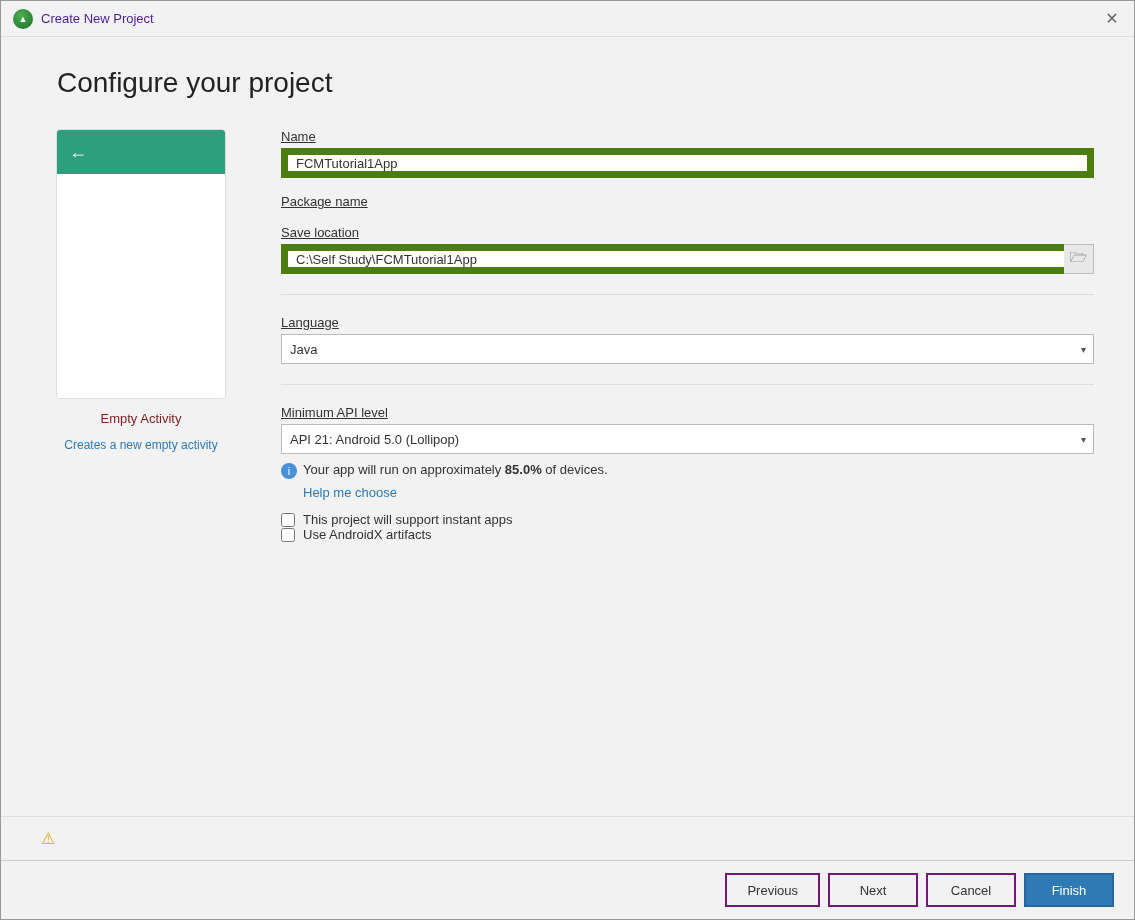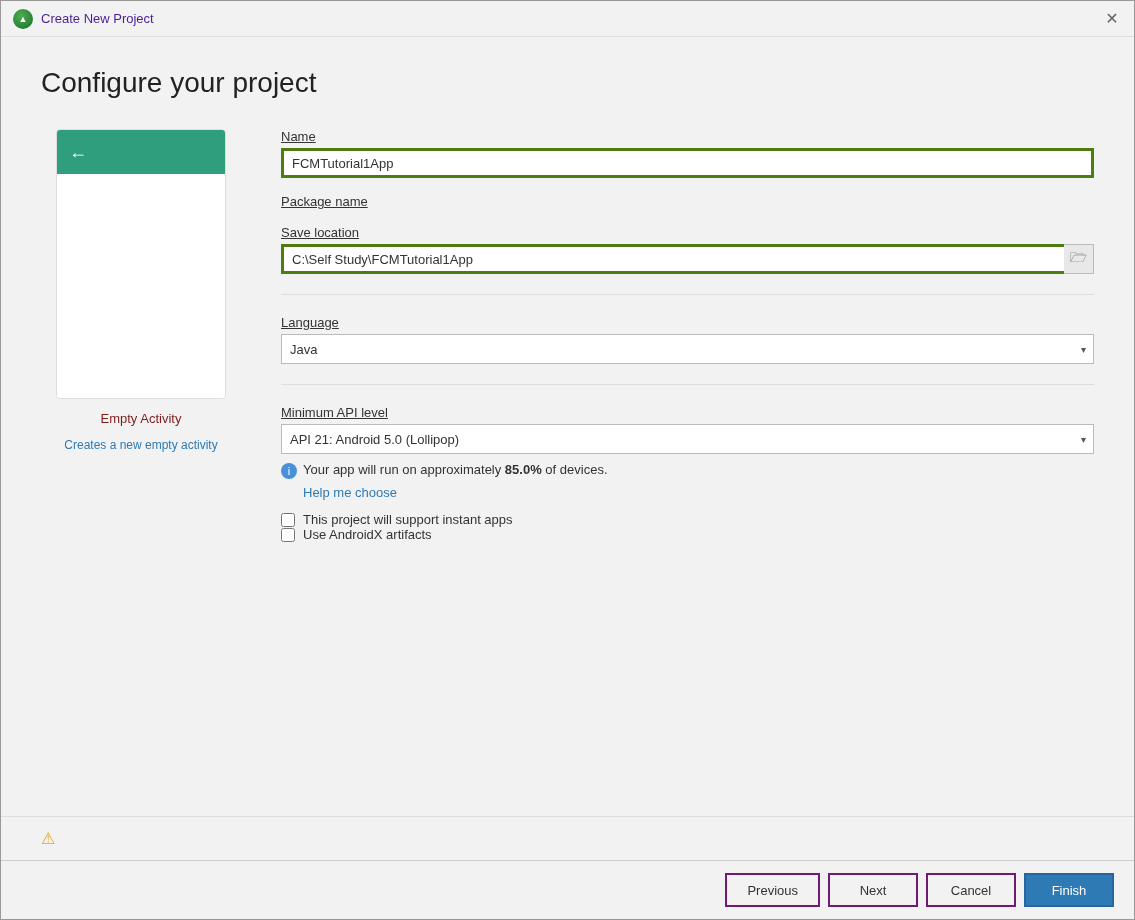--- a/index.html
+++ b/index.html
@@ -70,20 +70,21 @@
       display: flex;
       flex-direction: column;
       padding: 30px 40px 20px 40px;
       overflow: hidden;
     }
     .page-title {
       font-size: 28px;
       font-weight: 300;
       color: #222;
       margin-bottom: 30px;
+      margin-left: 16px;
     }
     .main-area {
       display: flex;
       flex: 1;
       gap: 40px;
     }
     .left-panel {
       width: 200px;
       display: flex;
       flex-direction: column;
@@ -140,21 +141,21 @@
     .form-label {
       font-size: 13px;
       color: #333;
     }
     .form-label span {
       text-decoration: underline;
     }
     .form-input {
       width: 100%;
       height: 30px;
-      border: 3px solid #4d7c0f;
+      border: 7px solid #4d7c0f;
       padding: 4px 8px;
       font-size: 13px;
       background: white;
       color: #333;
       outline: none;
     }
     .save-location-wrapper {
       position: relative;
     }
     .save-location-wrapper .form-input {

